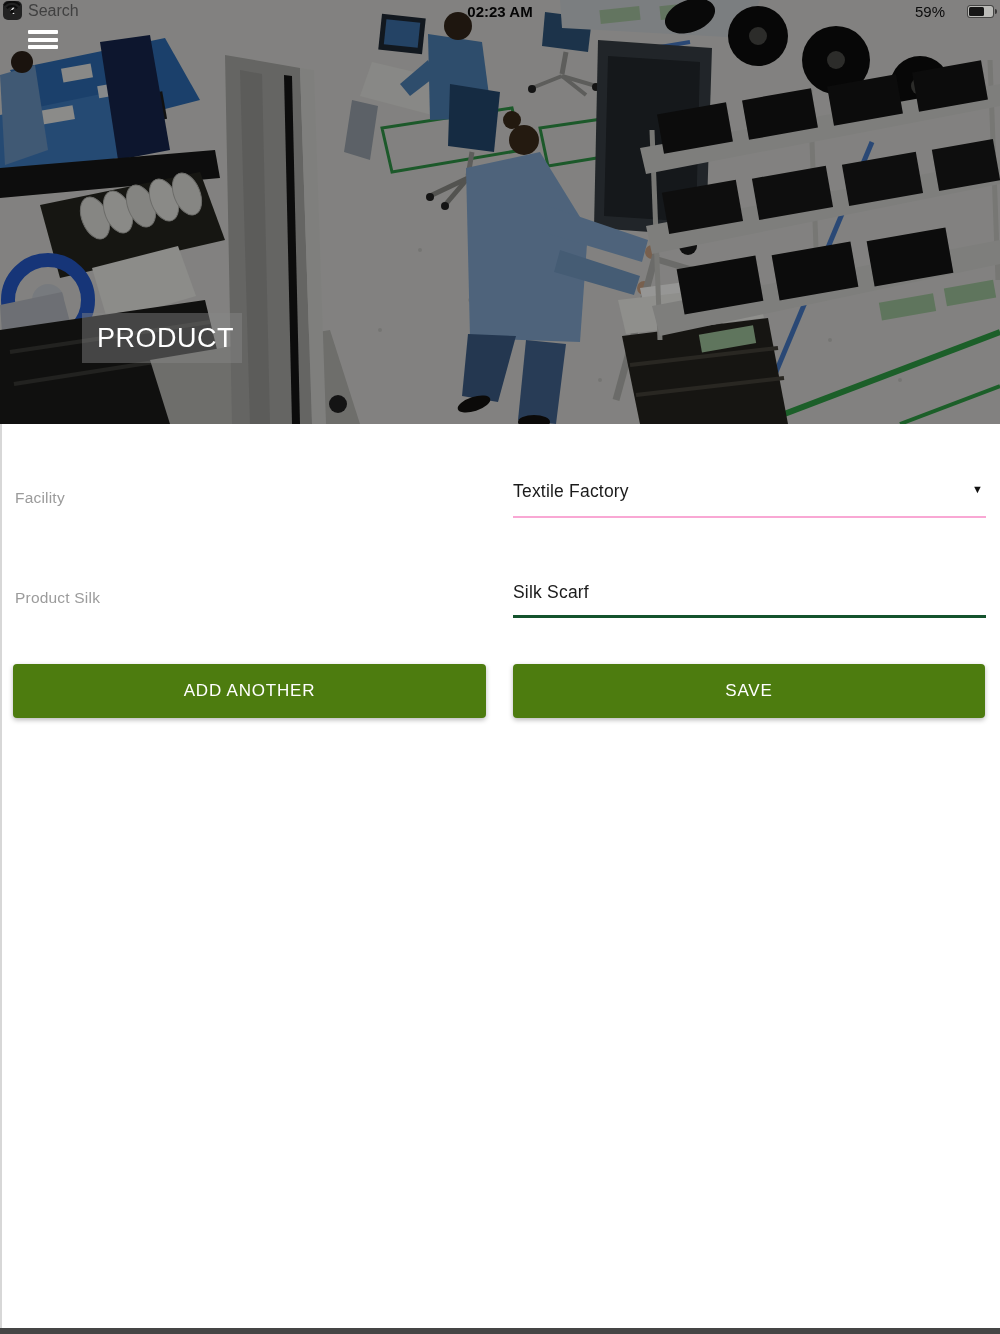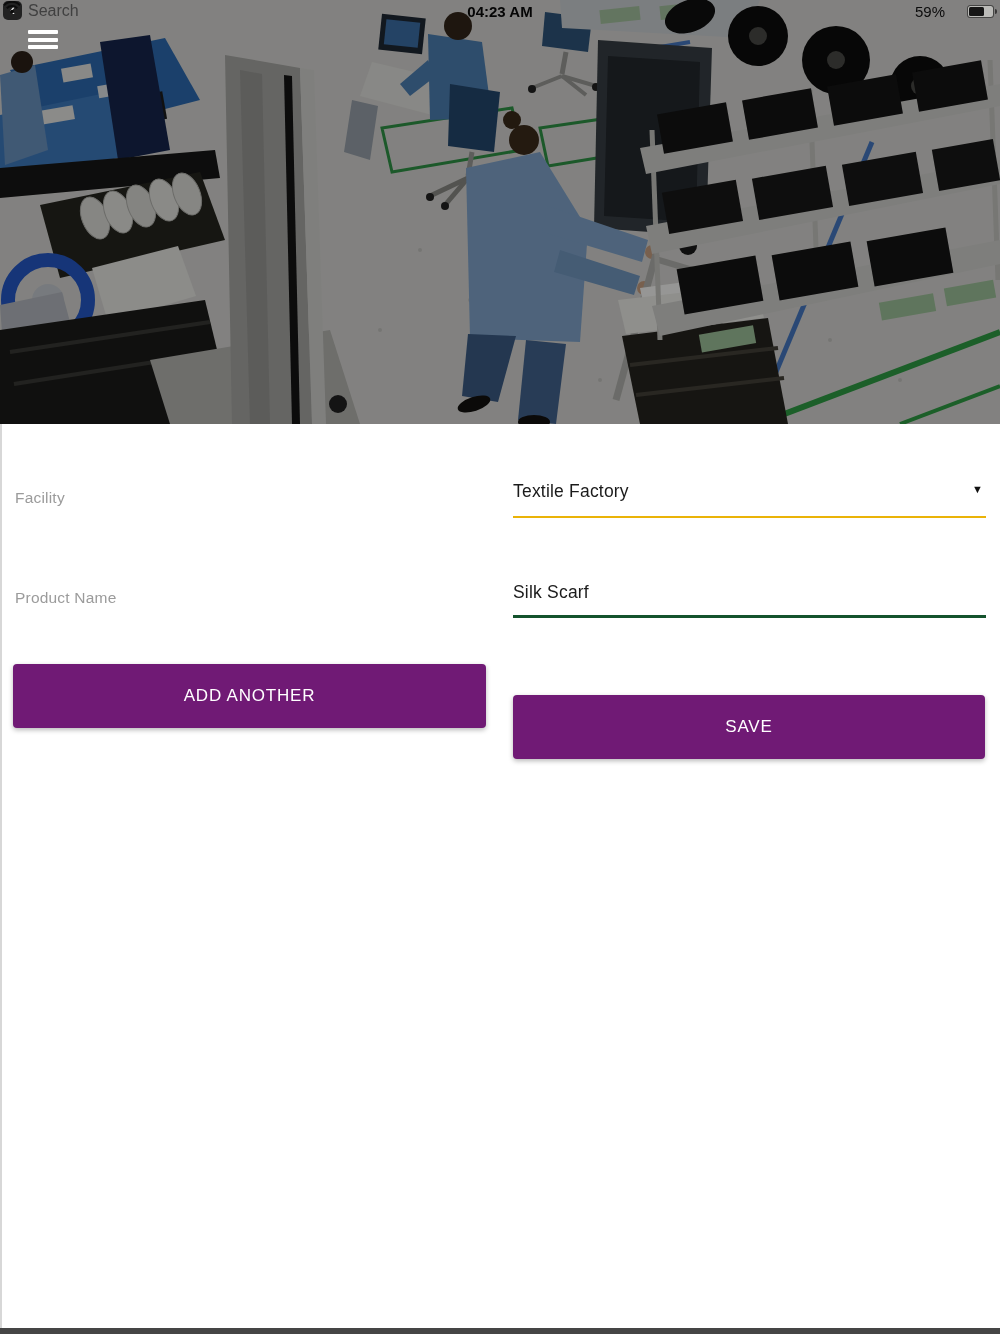--- a/index.html
+++ b/index.html
@@ -36,33 +36,33 @@
     padding:11px 8px 11px 15px;z-index:4;}
   .title-box span{font-size:27px;color:#ffffff;letter-spacing:0.5px;line-height:1.05;}
 
   
   .content{position:absolute;top:424px;left:0;width:1000px;height:904px;background:#ffffff;padding-left:26px;}
   .edge-line{position:absolute;left:0;top:0;bottom:0;width:2px;background:#d7d7d7;}
   .field-label{position:absolute;left:15px;font-size:15.5px;color:#9b9b9b;letter-spacing:0.2px;}
   .lbl-facility{top:65px;}
   .lbl-product{top:165px;}
   .select-field{position:absolute;left:513px;top:55px;width:473px;height:39px;
-    border-bottom:2px solid #eab308;cursor:pointer;box-sizing:border-box;}
+    border-bottom:2px solid #f9a8d4;cursor:pointer;box-sizing:border-box;}
   .select-field .val{position:absolute;left:0;top:2px;font-size:17.5px;color:#1b1b1b;letter-spacing:0.2px;}
   .select-field .arrow{position:absolute;right:3px;top:4px;font-size:11px;color:#111;}
   .input-field{position:absolute;left:513px;top:156px;width:473px;height:38px;
     border-bottom:3px solid #14532d;cursor:text;box-sizing:border-box;}
   .input-field .val{position:absolute;left:0;top:2px;font-size:17.5px;color:#1b1b1b;letter-spacing:0.2px;}
 
   
-  .gbtn{position:absolute;top:240px;height:64px;background:#701a75;border:none;border-radius:4px;
+  .gbtn{position:absolute;top:240px;height:54px;background:#4d7c0f;border:none;border-radius:4px;
     color:#ffffff;font-family:"Liberation Sans",sans-serif;font-size:17px;letter-spacing:0.8px;
     box-shadow:0 2px 5px rgba(0,0,0,0.28);cursor:pointer;}
   .btn-add{left:13px;width:473px;}
-  .btn-save{left:513px;width:472px;margin-top:31px;}
+  .btn-save{left:513px;width:472px;}
 
   
   .bottom-bar{position:absolute;left:0;bottom:0;width:100%;height:6px;background:#454545;}
 </style>
 </head>
 <body>
 
 <div class="screen">
 
   <div class="header">
@@ -225,48 +225,51 @@
         <span class="back-badge">
           <span>‹</span>
         </span>
         <span class="sb-search">Search</span>
         <svg width="18" height="13" viewBox="0 0 18 13">
           <path d="M1 4.2 C5.4 -0.4 12.6 -0.4 17 4.2" fill="none" stroke="#0c0c0c" stroke-width="2"></path>
           <path d="M3.8 7.2 C6.7 4.3 11.3 4.3 14.2 7.2" fill="none" stroke="#0c0c0c" stroke-width="2"></path>
           <circle cx="9" cy="10.6" r="1.9" fill="#0c0c0c"></circle>
         </svg>
       </div>
-      <div class="sb-time">04:23 AM</div>
+      <div class="sb-time">02:23 AM</div>
       <div class="sb-right">
         <span class="sb-batt-text">59%</span>
         <span class="battery">
           <span class="fill"></span>
           <span class="nub"></span>
         </span>
       </div>
     </div>
 
     <button class="menu-btn">
       <span class="bar"></span>
       <span class="bar"></span>
       <span class="bar"></span>
     </button>
 
+    <div class="title-box">
+      <span>PRODUCT</span>
+    </div>
   </div>
 
   <div class="content">
     <div class="edge-line"></div>
 
     <span class="field-label lbl-facility">Facility</span>
     <div class="select-field">
       <span class="val">Textile Factory</span>
       <span class="arrow">▼</span>
     </div>
 
-    <span class="field-label lbl-product">Product Name</span>
+    <span class="field-label lbl-product">Product Silk</span>
     <div class="input-field">
       <span class="val">Silk Scarf</span>
     </div>
 
     <button class="gbtn btn-add">ADD ANOTHER</button>
     <button class="gbtn btn-save">SAVE</button>
   </div>
 
   <div class="bottom-bar"></div>
 </div>

